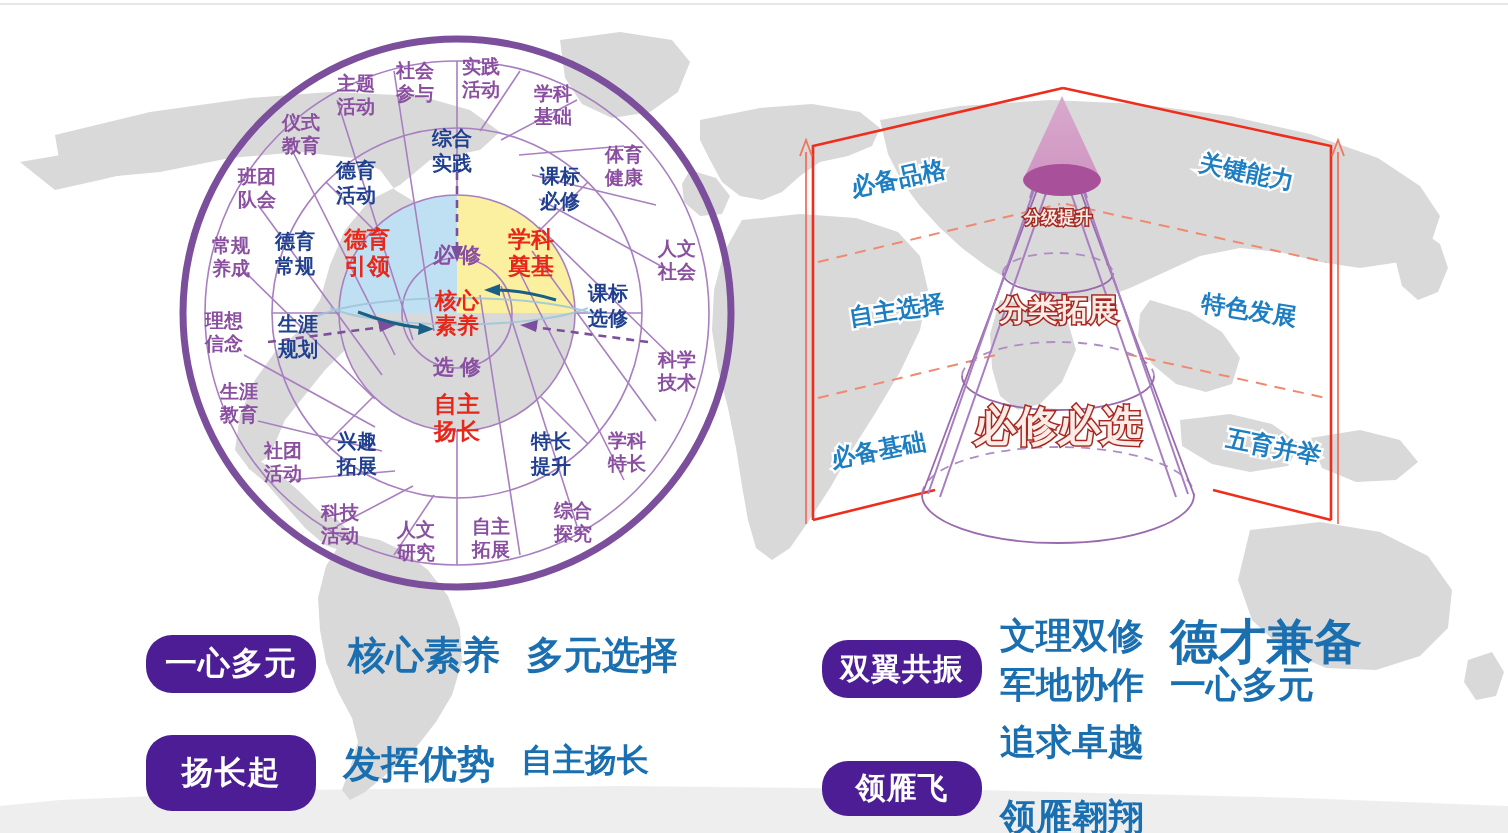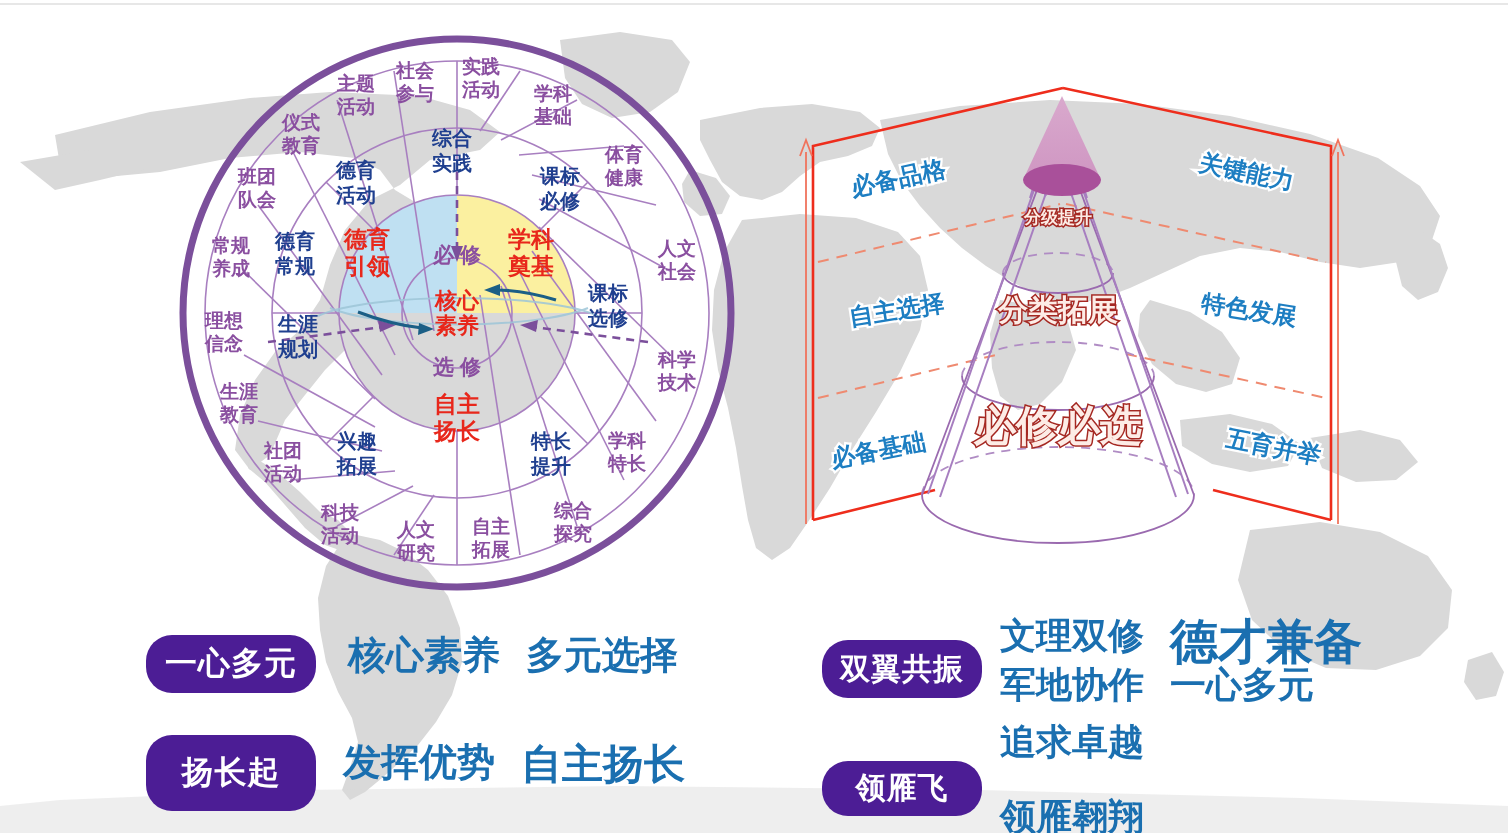--- a/index.html
+++ b/index.html
@@ -370,21 +370,21 @@
       <div class="sl-row" style="margin-left:32px;">
         <div class="slogan-text" style="font-size:38px;">核心素养</div>
         <div class="slogan-text" style="font-size:38px;">多元选择</div>
       </div>
     </div>
 
     <div class="slgroup" style="left:146px;top:118px;">
       <div class="pill" style="width:170px;height:76px;font-size:32px;">扬长起</div>
       <div class="sl-row" style="margin-left:27px;">
         <div class="slogan-text" style="font-size:38px;">发挥优势</div>
-        <div class="slogan-text" style="font-size:41px;">自主扬长</div>
+        <div class="slogan-text" style="font-size:32px;">自主扬长</div>
       </div>
     </div>
 
     <div class="slgroup" style="left:822px;top:18px;">
       <div class="pill" style="width:160px;height:58px;font-size:30px;">双翼共振</div>
       <div class="two-line" style="margin-left:18px;">
         <div class="sl-row">
           <div class="slogan-text" style="font-size:36px;">文理双修</div>
           <div class="slogan-text" style="font-size:48px;">德才兼备</div>
         </div>

